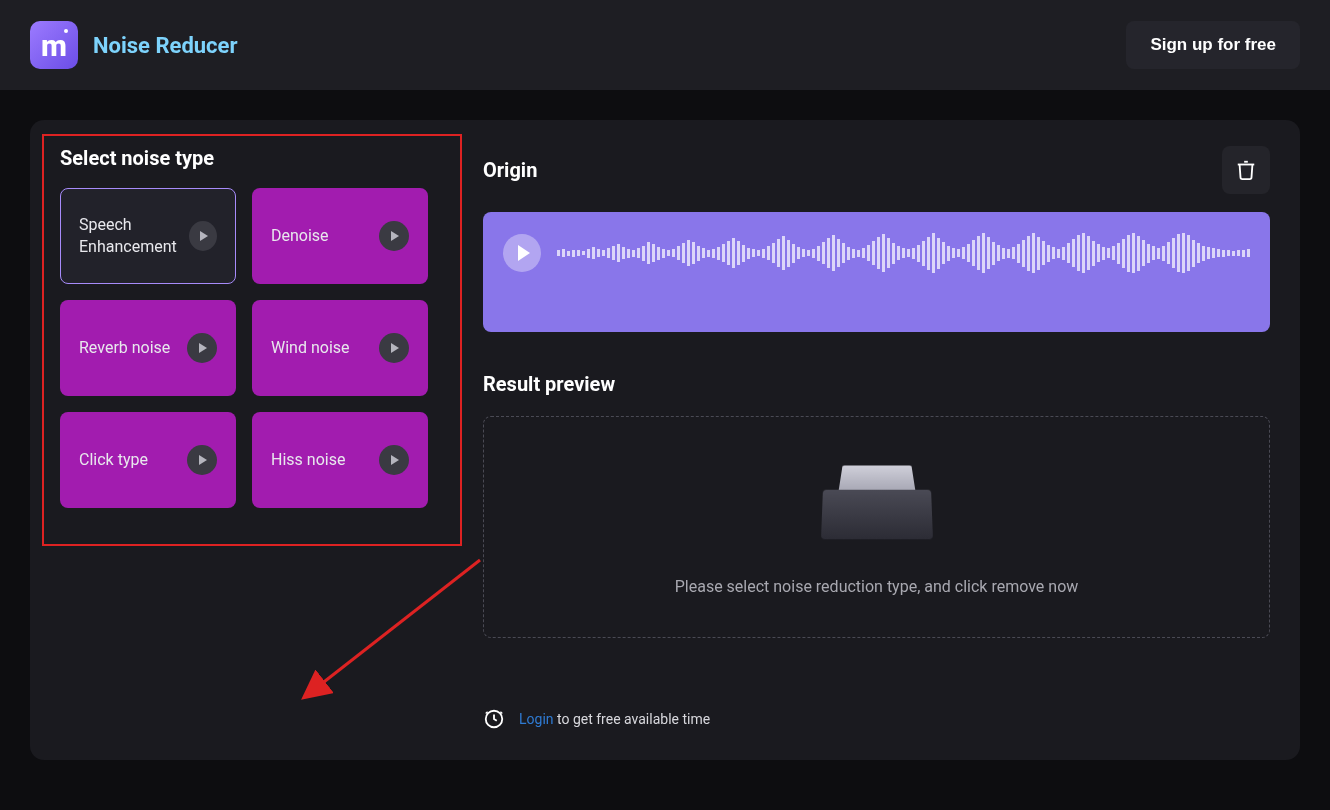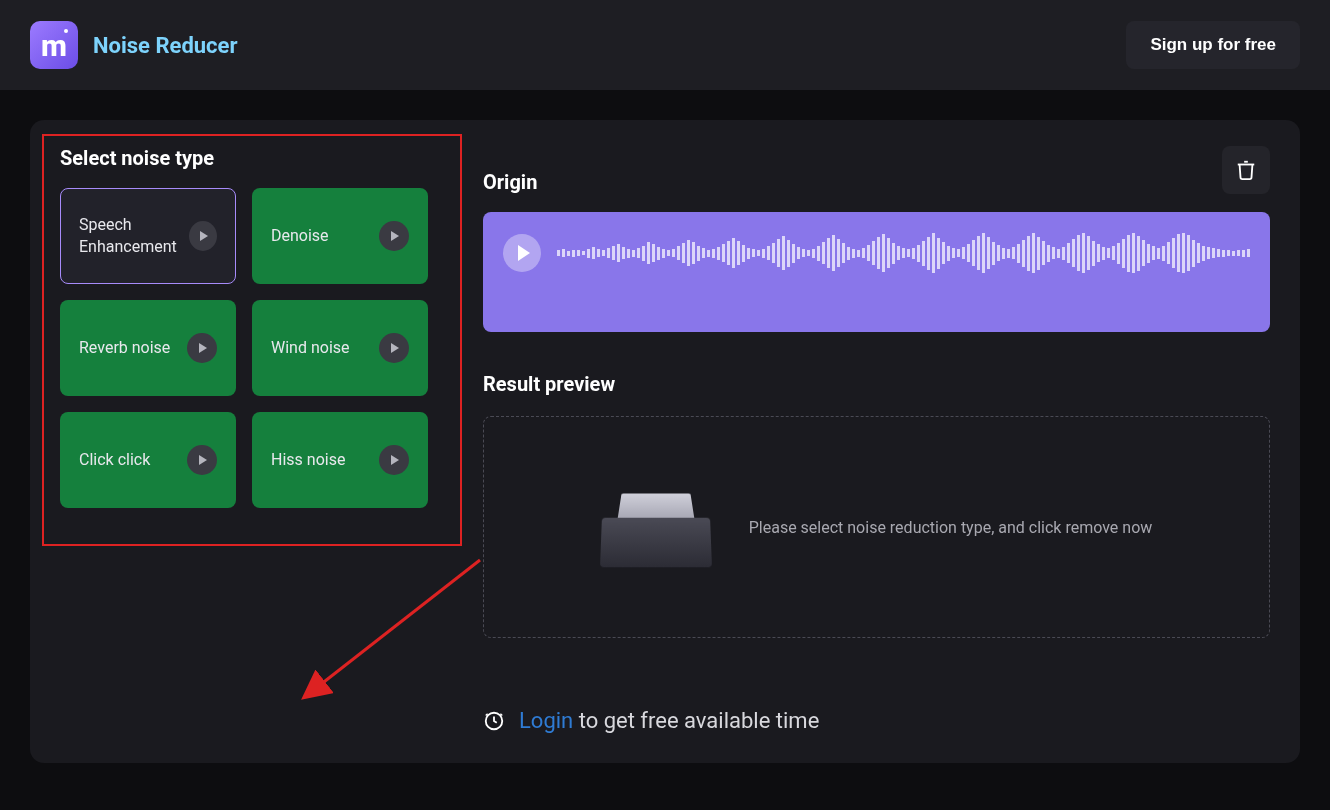--- a/index.html
+++ b/index.html
@@ -60,21 +60,21 @@
   border: 2px solid #d22;
   pointer-events: none;
 }
 .section-title { font-size: 20px; font-weight: 700; margin-bottom: 18px; margin-top: 6px; }
 .noise-grid {
   display: grid;
   grid-template-columns: 1fr 1fr;
   gap: 16px;
 }
 .noise-card {
-  background: #15803d;
+  background: #a21caf;
   border-radius: 8px;
   height: 96px;
   display: flex;
   align-items: center;
   justify-content: space-between;
   padding: 0 18px;
   cursor: pointer;
   border: 1px solid transparent;
 }
 .noise-card.selected {
@@ -94,21 +94,21 @@
   border-top: 5px solid transparent;
   border-bottom: 5px solid transparent;
   margin-left: 2px;
 }
 .arrow-svg {
   position: absolute;
   top: 410px; left: 200px;
   pointer-events: none;
 }
 .origin-head {
-  display: flex; align-items: flex-end; justify-content: space-between;
+  display: flex; align-items: center; justify-content: space-between;
   margin-top: 6px; margin-bottom: 18px;
 }
 .origin-actions { display: flex; gap: 10px; }
 .upload-btn {
   background: #24242a; border: none; color: #fff;
   font-weight: 700; font-size: 16px;
   padding: 12px 20px; border-radius: 8px;
   display: flex; align-items: center; gap: 10px;
   cursor: pointer;
 }
@@ -143,21 +143,21 @@
 .wave-bars span {
   width: 3px;
   background: rgba(255,255,255,0.7);
   display: inline-block;
 }
 .result-title { font-size: 20px; font-weight: 700; margin-top: 40px; margin-bottom: 20px; }
 .result-box {
   border: 1px dashed #4a4a54;
   border-radius: 8px;
   height: 222px;
-  display: flex; flex-direction: row;
+  display: flex; flex-direction: column;
   align-items: center; justify-content: center;
   gap: 38px;
 }
 .tray {
   width: 110px; height: 80px; position: relative;
 }
 .tray-box {
   position: absolute; bottom: 0; left: 0;
   width: 110px; height: 50px;
   background: linear-gradient(180deg, #4a4a55 0%, #2c2c35 100%);
@@ -167,21 +167,21 @@
 .tray-paper {
   position: absolute; top: 0; left: 18px;
   width: 74px; height: 46px;
   background: linear-gradient(180deg, #d0d0da 0%, #9a9aa8 100%);
   transform: perspective(200px) rotateX(40deg);
   border-radius: 2px;
 }
 .result-hint { color: #a8a8b0; font-size: 16px; }
 .footer-row {
   display: flex; align-items: center; gap: 14px;
-  margin-top: 70px; font-size: 22px;
+  margin-top: 70px; font-size: 14px;
 }
 .footer-row a { color: #2f7bd3; text-decoration: none; cursor: pointer; }
 .footer-text { color: #d8d8dd; }
 .clock-icon { display: inline-flex; }
 </style>
 </head>
 <body>
 
 <div class="header">
   <div class="brand">
@@ -219,21 +219,21 @@
               <span class="play-tri"></span>
             </span>
         </div>
         <div class="noise-card">
           <span class="noise-label">Wind noise</span>
           <span class="play-circle">
               <span class="play-tri"></span>
             </span>
         </div>
         <div class="noise-card">
-          <span class="noise-label">Click click</span>
+          <span class="noise-label">Click type</span>
           <span class="play-circle">
               <span class="play-tri"></span>
             </span>
         </div>
         <div class="noise-card">
           <span class="noise-label">Hiss noise</span>
           <span class="play-circle">
               <span class="play-tri"></span>
             </span>
         </div>

